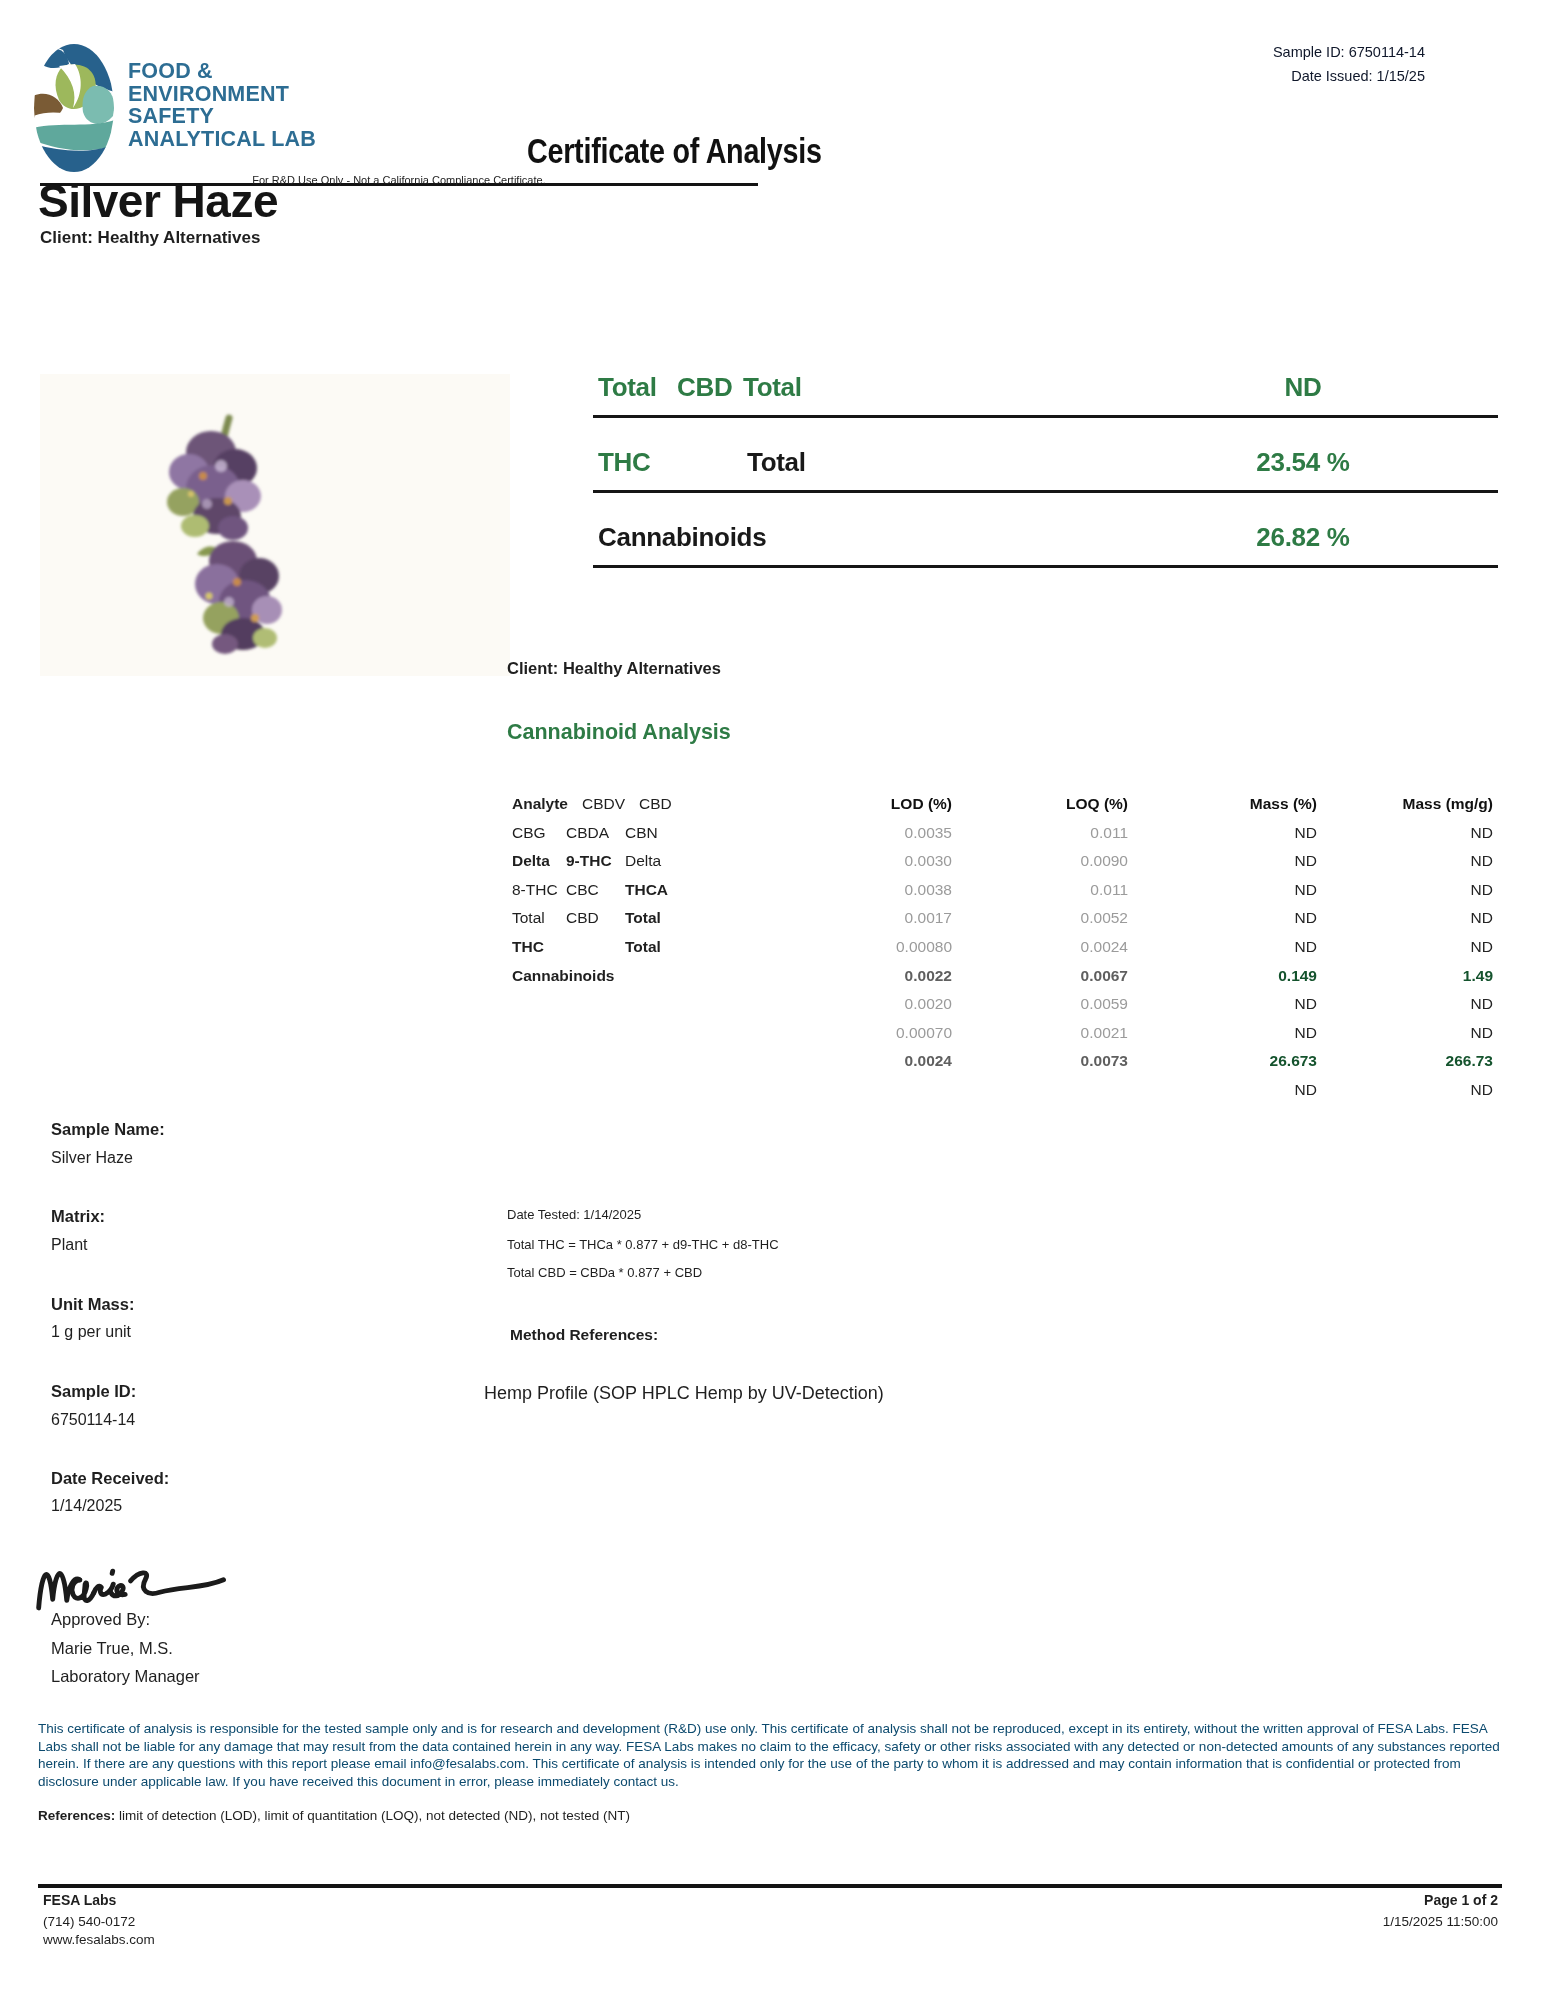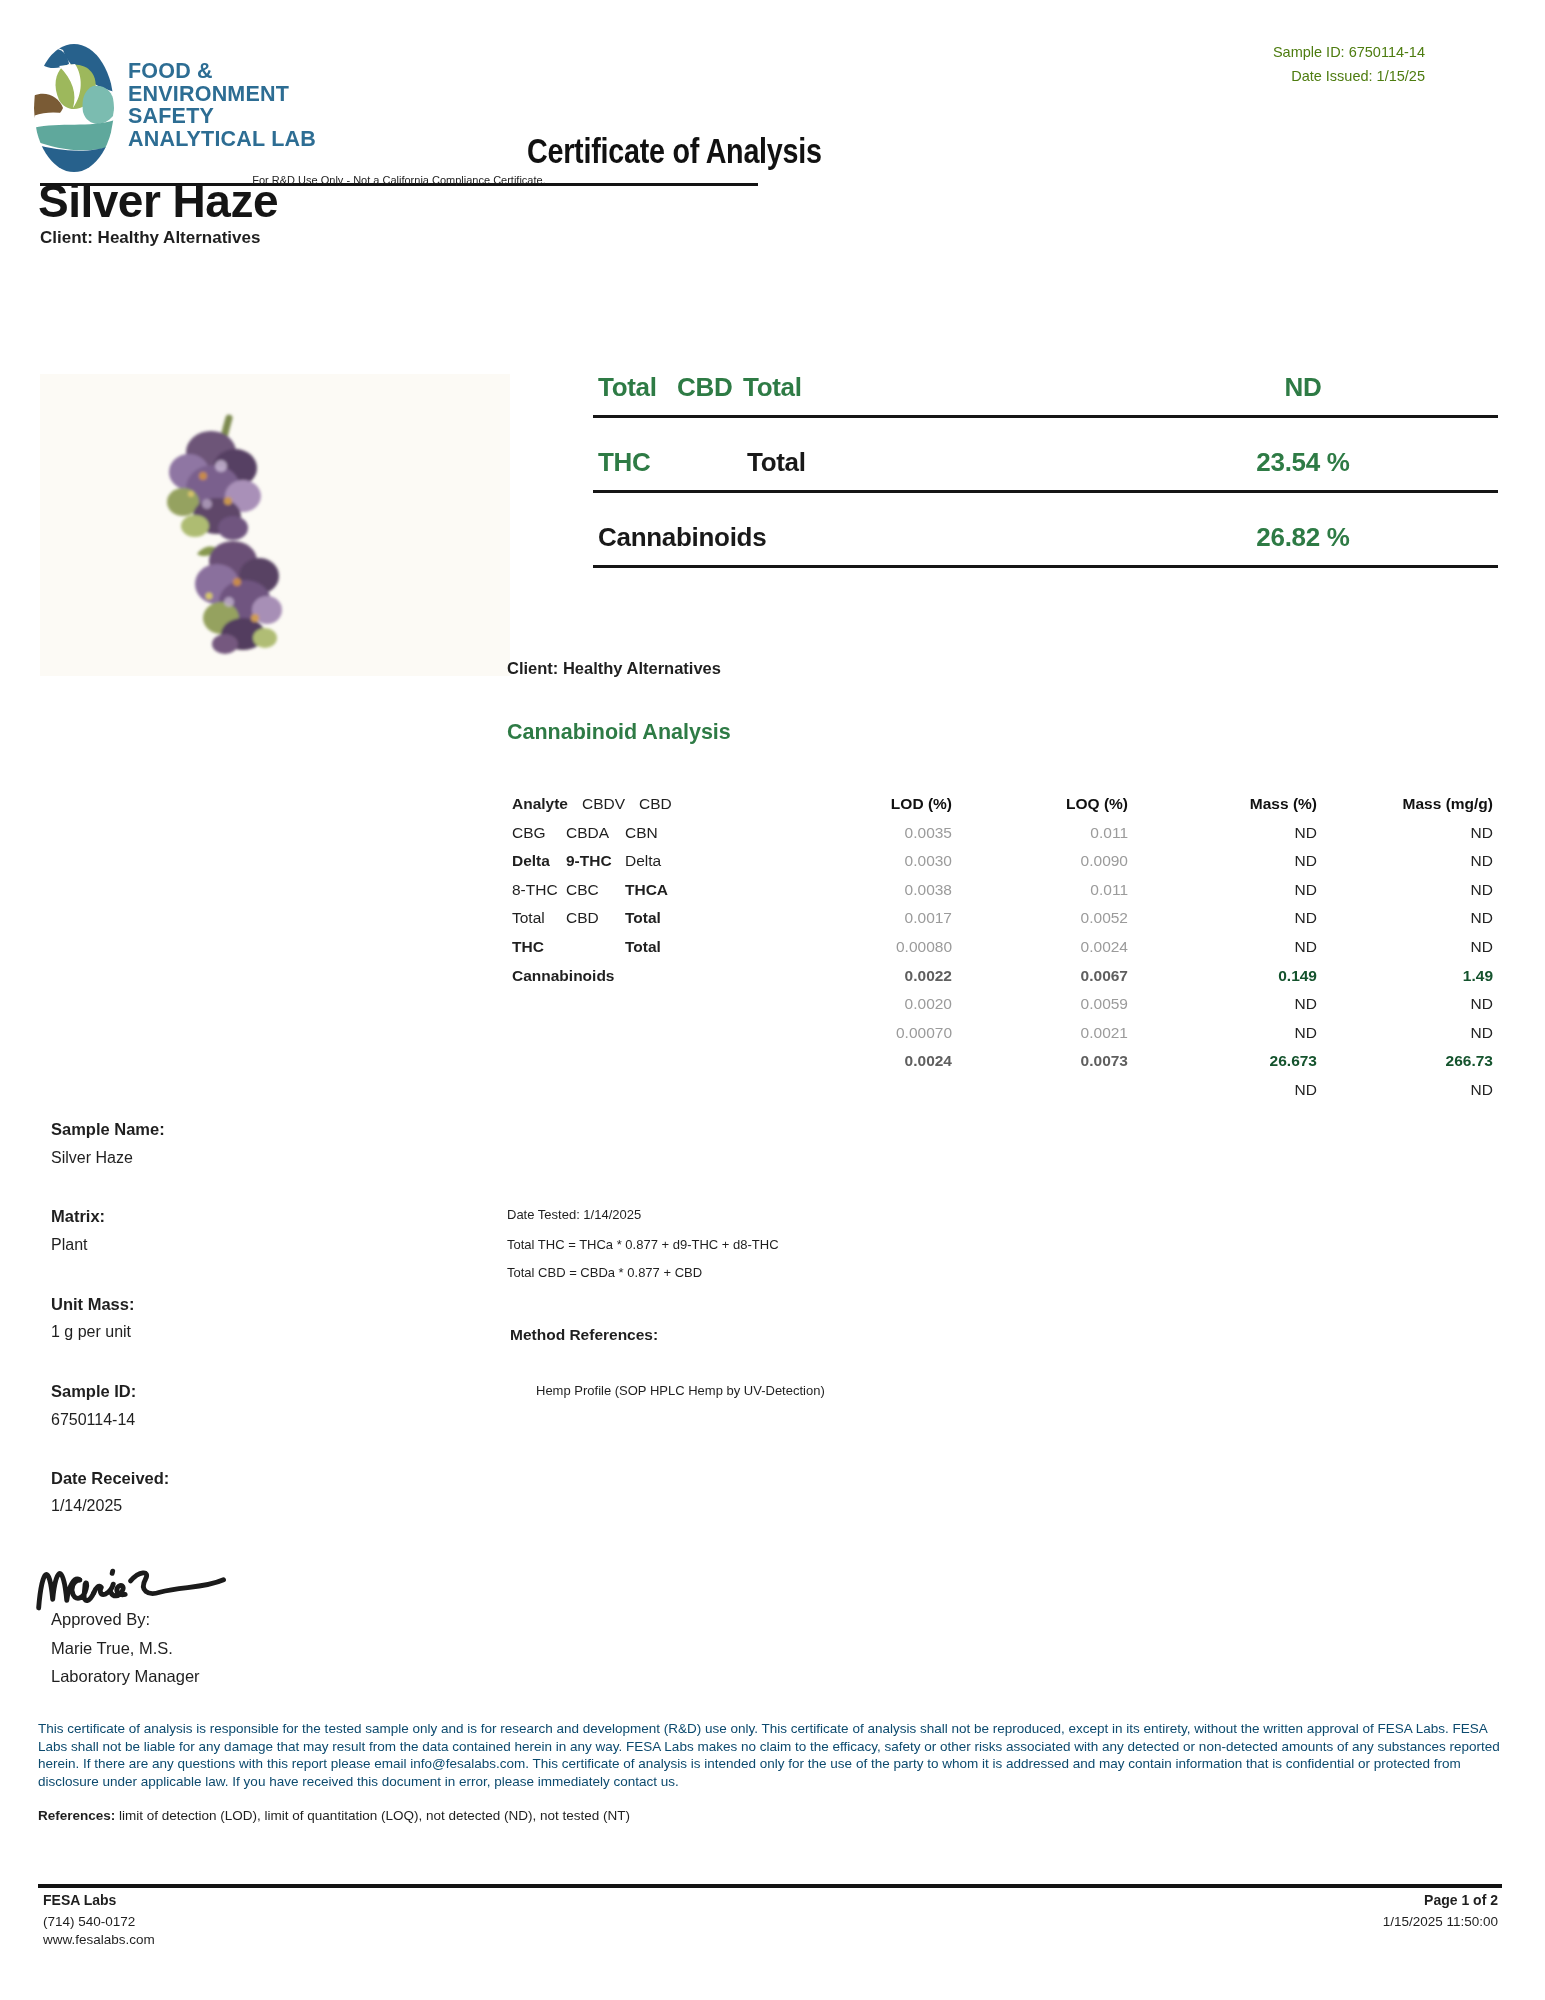--- a/index.html
+++ b/index.html
@@ -7,21 +7,21 @@
         font-family:"Liberation Sans","DejaVu Sans",sans-serif;color:#1f1f1f;}
   .abs{position:absolute;}
 
   
   .lab-name{left:128px;top:60px;font-size:21.5px;line-height:22.5px;font-weight:bold;
             color:#2d6d93;letter-spacing:.2px;}
   .coa-title{left:527px;top:131px;font-size:35px;font-weight:bold;white-space:nowrap;
              transform:scaleX(.82);transform-origin:left top;letter-spacing:-.3px;color:#111;}
   .coa-sub{left:40px;top:174px;width:718px;text-align:center;font-size:11px;color:#222;}
   .header-rule{left:40px;top:183px;width:718px;height:3px;background:#131313;}
-  .hdr-right{right:120px;font-size:14.5px;text-align:right;color:#4d7c0f;}
+  .hdr-right{right:120px;font-size:14.5px;text-align:right;color:#0f172a;}
 
   
   .product-name{left:38px;top:174px;font-size:46px;font-weight:bold;letter-spacing:-.5px;color:#151515;}
   .product-client{left:40px;top:228px;font-size:17px;font-weight:bold;}
 
   
   .photo-bg{left:40px;top:374px;width:470px;height:302px;background:#fcfaf5;}
 
   
   .summary{left:593px;top:343px;width:905px;}
@@ -49,21 +49,21 @@
   .t-mass{text-align:right;color:#242424;}
   .t-mass.em{font-weight:bold;color:#14532d;}
 
   
   .info-label{left:51px;font-size:16.5px;font-weight:bold;}
   .info-value{left:51px;font-size:16px;}
 
   
   .mid{left:507px;font-size:13px;}
   .mid-bold{left:510px;font-size:15.5px;font-weight:bold;}
-  .mid-big{left:536px;font-size:13px;}
+  .mid-big{left:484px;font-size:18px;}
 
   
   .sig{left:30px;top:1538px;}
   .app-line{left:51px;font-size:16.5px;}
 
   
   .disclaimer{left:38px;top:1720px;width:1470px;font-size:13.5px;line-height:17.6px;color:#0c4a6e;}
   .references{left:38px;top:1808px;width:1470px;font-size:13.5px;}
 
   

